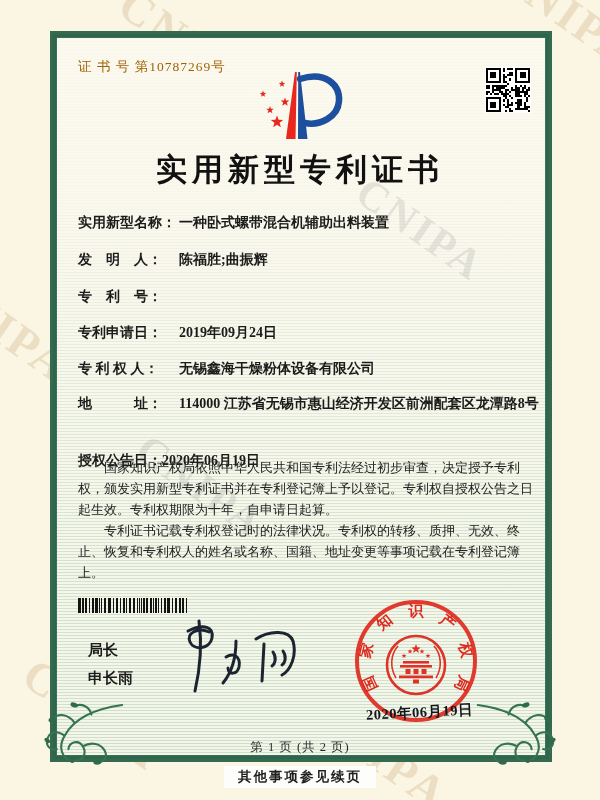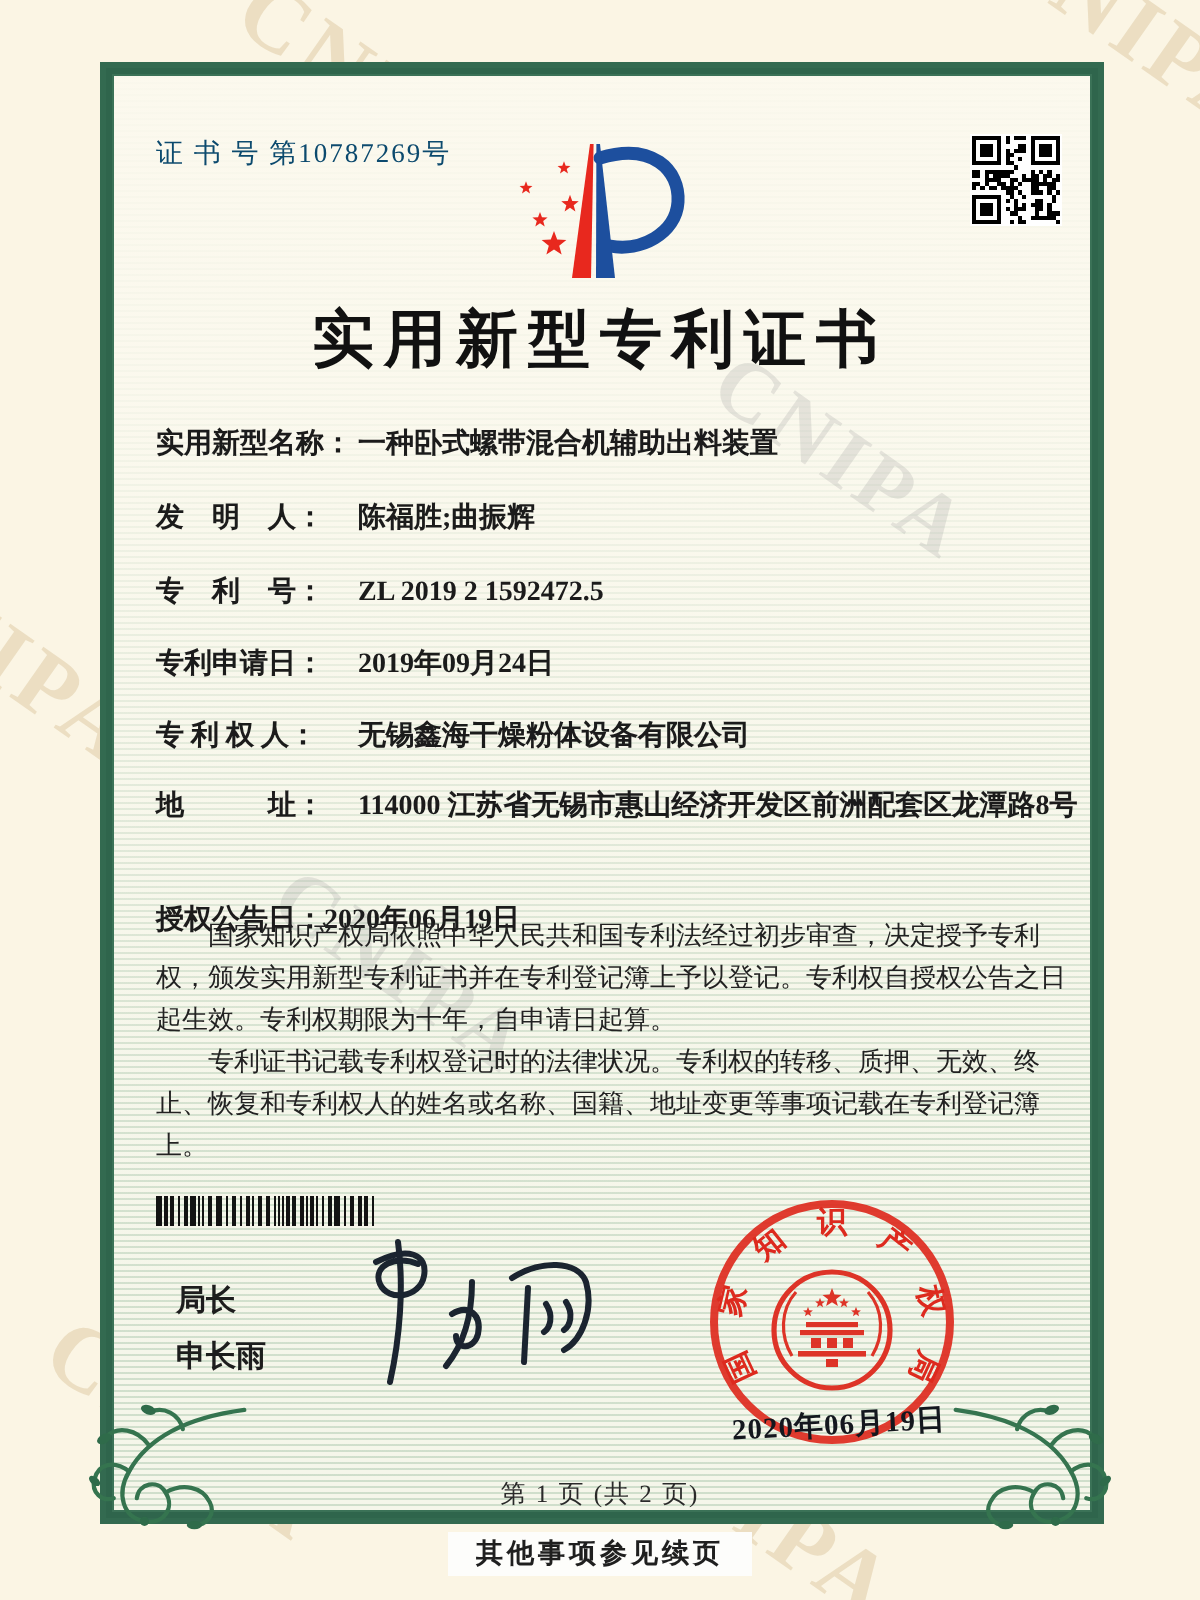--- a/index.html
+++ b/index.html
@@ -14,21 +14,21 @@
   .frame{position:absolute;left:50px;top:31px;width:502px;height:731px;
          border:3px solid #336a50;box-sizing:border-box;background:#2f654c;}
   .frame-inner{position:absolute;left:3px;top:3px;right:3px;bottom:3px;
       border:1px solid #3b7257;
       background:
         linear-gradient(180deg,rgba(252,249,238,0.95) 0%,rgba(252,249,238,0.85) 22%,rgba(252,249,238,0.45) 48%,rgba(250,248,236,0.12) 72%,rgba(250,248,236,0) 100%),
         repeating-linear-gradient(180deg,rgba(120,168,132,0.30) 0 1px,rgba(255,255,255,0) 1px 3px);
       background-color:#f5f6ea;}
   .content{position:absolute;inset:0;}
   .abs{position:absolute;}
-  .cert-no{left:78px;top:68px;font-size:13.5px;letter-spacing:1px;color:#0c4a6e;}
+  .cert-no{left:78px;top:58px;font-size:13.5px;letter-spacing:1px;color:#a16207;}
   .qr{left:485px;top:67px;width:44px;height:44px;background:#fff;padding:1px;}
   .logo{left:254px;top:69px;width:92px;height:74px;}
   .title{left:0;right:0;top:149px;text-align:center;font-size:31px;font-weight:bold;
          letter-spacing:5px;color:#111;}
   .row{position:absolute;left:78px;width:466px;display:flex;font-size:14px;
        font-weight:600;line-height:19px;color:#1b1b1b;}
   .row .lbl{flex:0 0 101px;white-space:pre;}
   .row .val{flex:1;}
   .grant-left{display:inline-flex;width:240px;}
   .paras{left:78px;top:457px;width:466px;font-size:13px;line-height:21px;color:#222;}
@@ -352,21 +352,20 @@
     <div class="row" style="top:213px;">
       <span class="lbl">实用新型名称：</span>
       <span class="val">一种卧式螺带混合机辅助出料装置</span>
     </div>
     <div class="row" style="top:250px;">
       <span class="lbl">发　明　人：</span>
       <span class="val">陈福胜;曲振辉</span>
     </div>
     <div class="row" style="top:287px;">
       <span class="lbl">专　利　号：</span>
-      <span class="val">ZL 2019 2 1592472.5</span>
     </div>
     <div class="row" style="top:323px;">
       <span class="lbl">专利申请日：</span>
       <span class="val">2019年09月24日</span>
     </div>
     <div class="row" style="top:359px;">
       <span class="lbl">专 利 权 人：</span>
       <span class="val">无锡鑫海干燥粉体设备有限公司</span>
     </div>
     <div class="row" style="top:395px;line-height:18px;">

